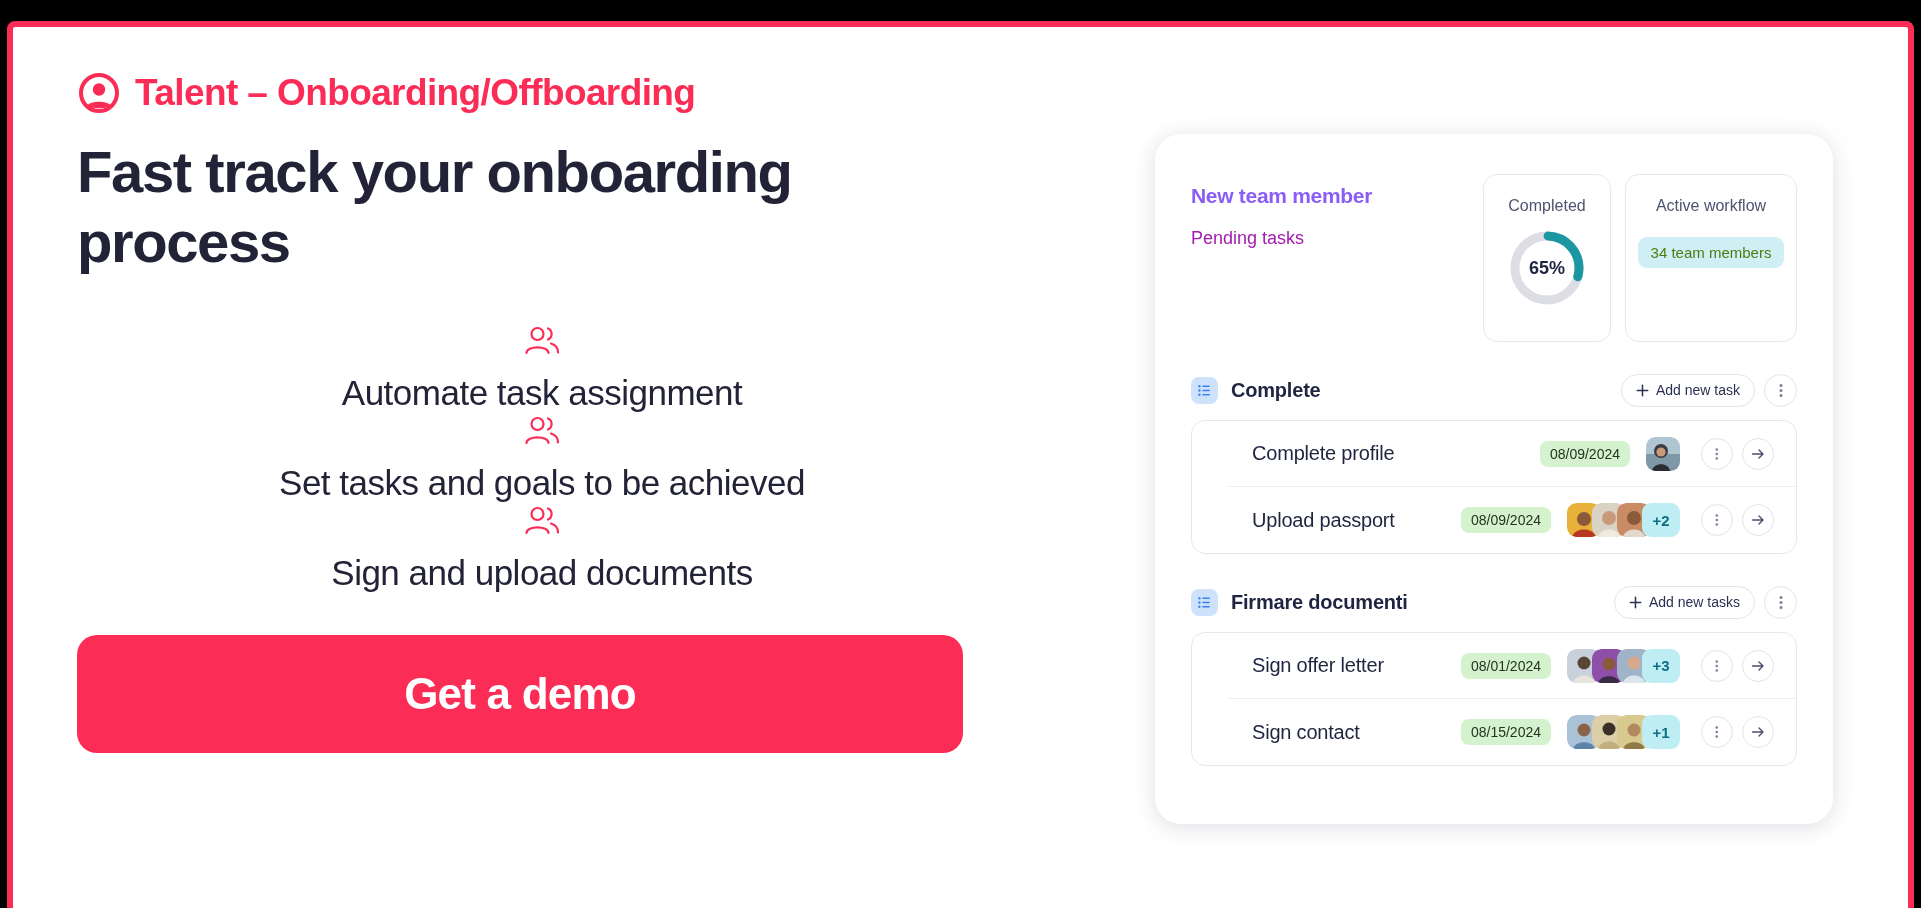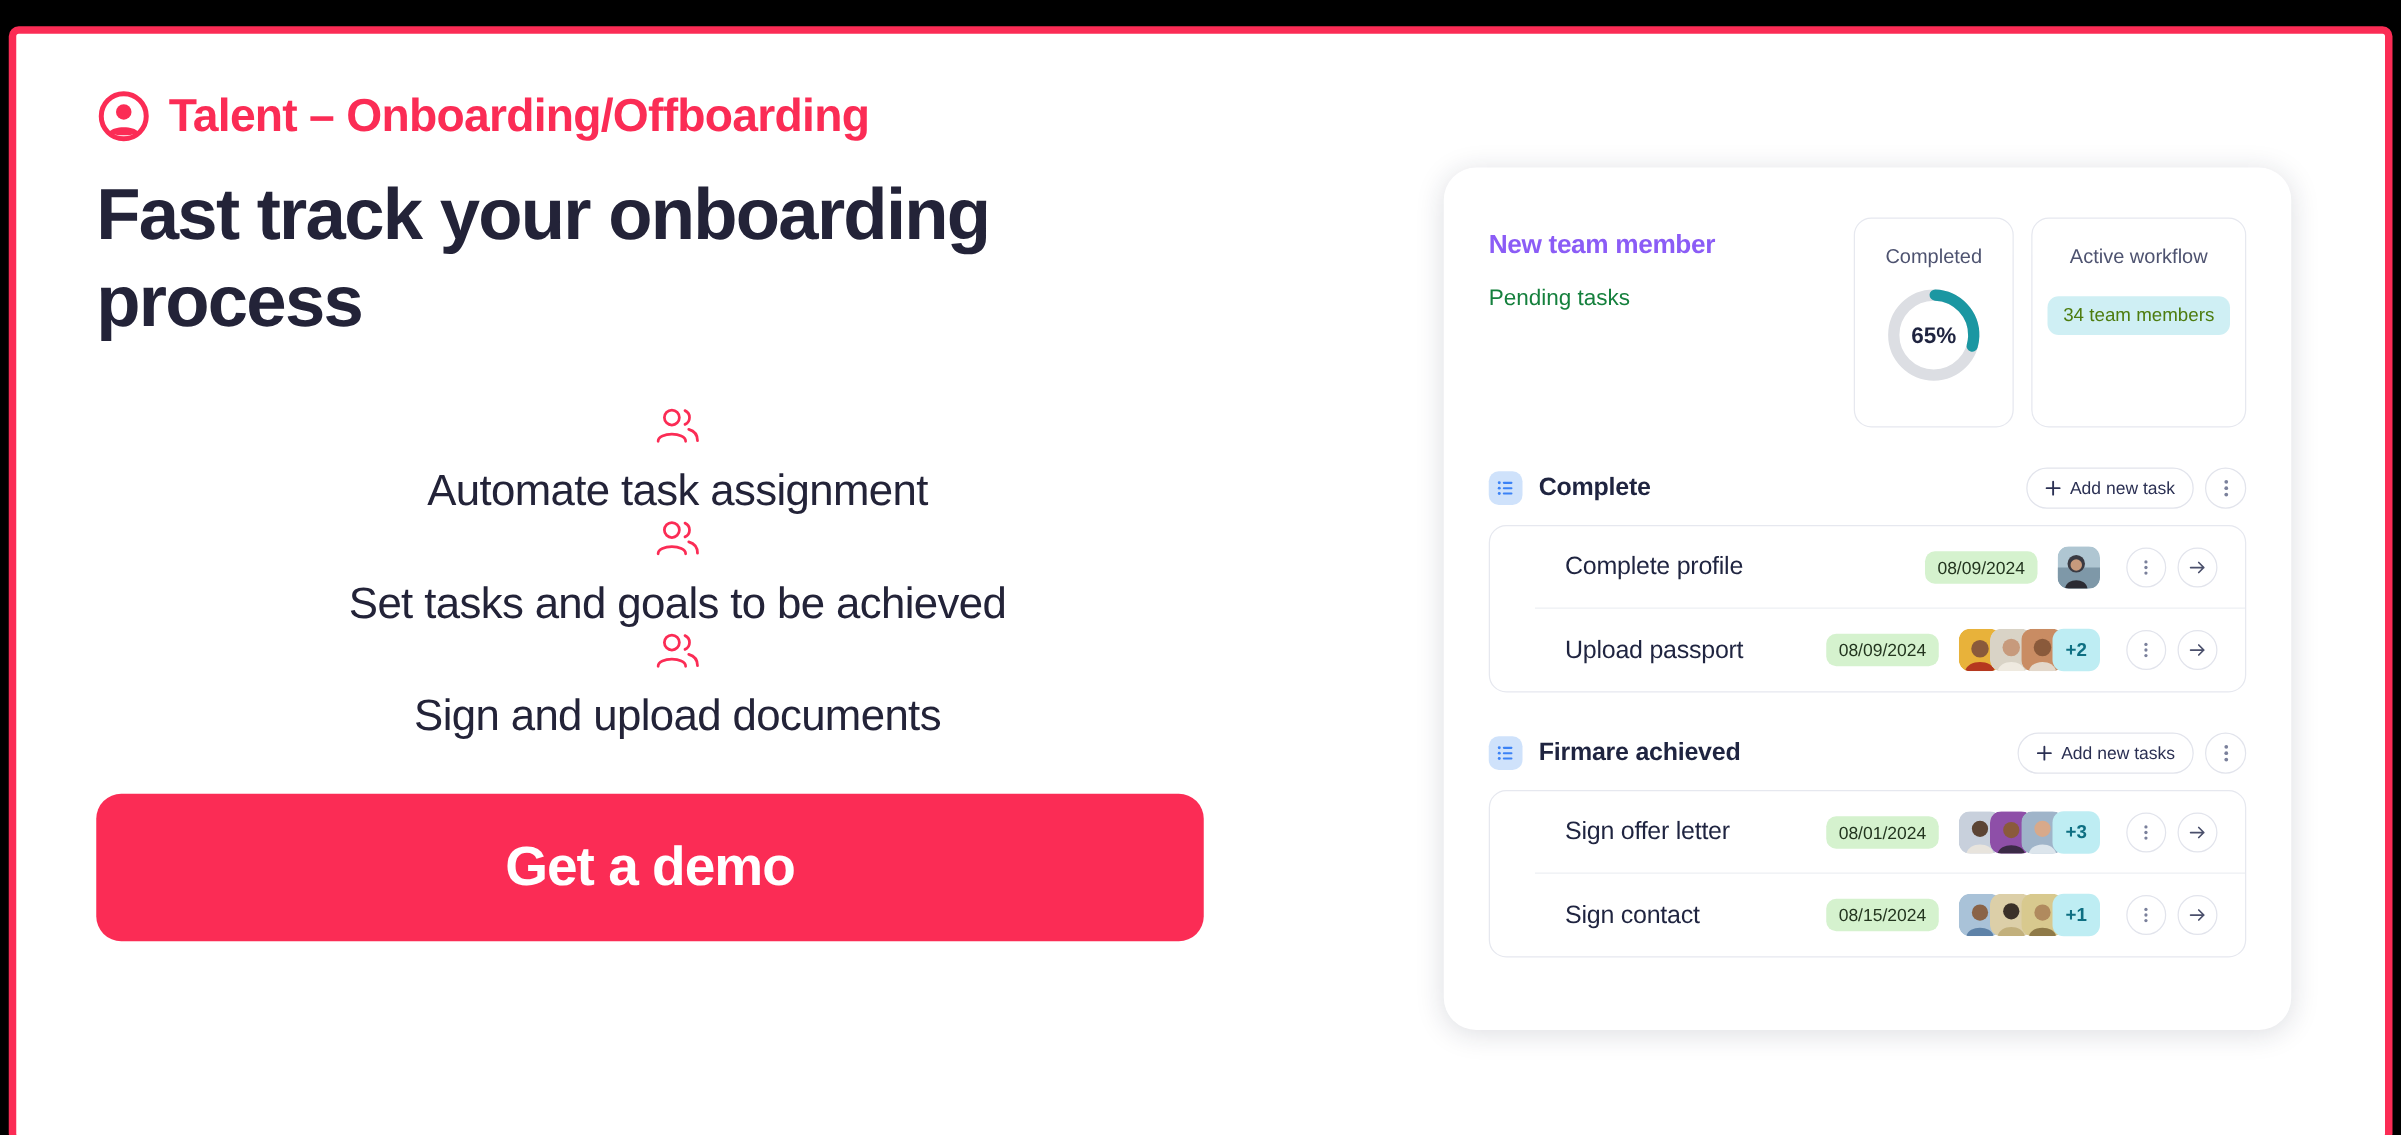--- a/index.html
+++ b/index.html
@@ -104,21 +104,21 @@
 
   .dash-titles { flex: 1 1 auto; padding-top: 10px; }
   .dash-title {
     color: #8b5cf6;
     font-size: 21px;
     font-weight: 700;
     letter-spacing: -0.3px;
     margin-bottom: 20px;
   }
   .dash-subtitle {
-    color: #15803d;
+    color: #a21caf;
     font-size: 18px;
     font-weight: 400;
   }
 
   .stat-card {
     width: 128px; height: 168px;
     border: 1px solid #E6E8EF;
     border-radius: 14px;
     display: flex;
     flex-direction: column;
@@ -465,21 +465,21 @@
           <span class="list-icon">
             <svg viewBox="0 0 18 18" width="17" height="17">
               <circle cx="3.6" cy="4.5" r="1.25" fill="#3B82F6"></circle>
               <circle cx="3.6" cy="9" r="1.25" fill="#3B82F6"></circle>
               <circle cx="3.6" cy="13.5" r="1.25" fill="#3B82F6"></circle>
               <rect x="6.6" y="3.7" width="8.2" height="1.7" rx="0.85" fill="#3B82F6"></rect>
               <rect x="6.6" y="8.2" width="8.2" height="1.7" rx="0.85" fill="#3B82F6"></rect>
               <rect x="6.6" y="12.7" width="8.2" height="1.7" rx="0.85" fill="#3B82F6"></rect>
             </svg>
           </span>
-          <span class="group-title">Firmare achieved</span>
+          <span class="group-title">Firmare documenti</span>
           <button class="add-task-btn">
             <svg width="13" height="13" viewBox="0 0 13 13">
               <path d="M6.5 1.3 V11.7 M1.3 6.5 H11.7" stroke="#2B3053" stroke-width="1.5" stroke-linecap="round"></path>
             </svg>
             <span>Add new tasks</span>
           </button>
           <button class="kebab-btn">
             <svg width="4" height="15" viewBox="0 0 4 15">
               <circle cx="2" cy="2.4" r="1.5" fill="#7A809B"></circle>
               <circle cx="2" cy="7.5" r="1.5" fill="#7A809B"></circle>

